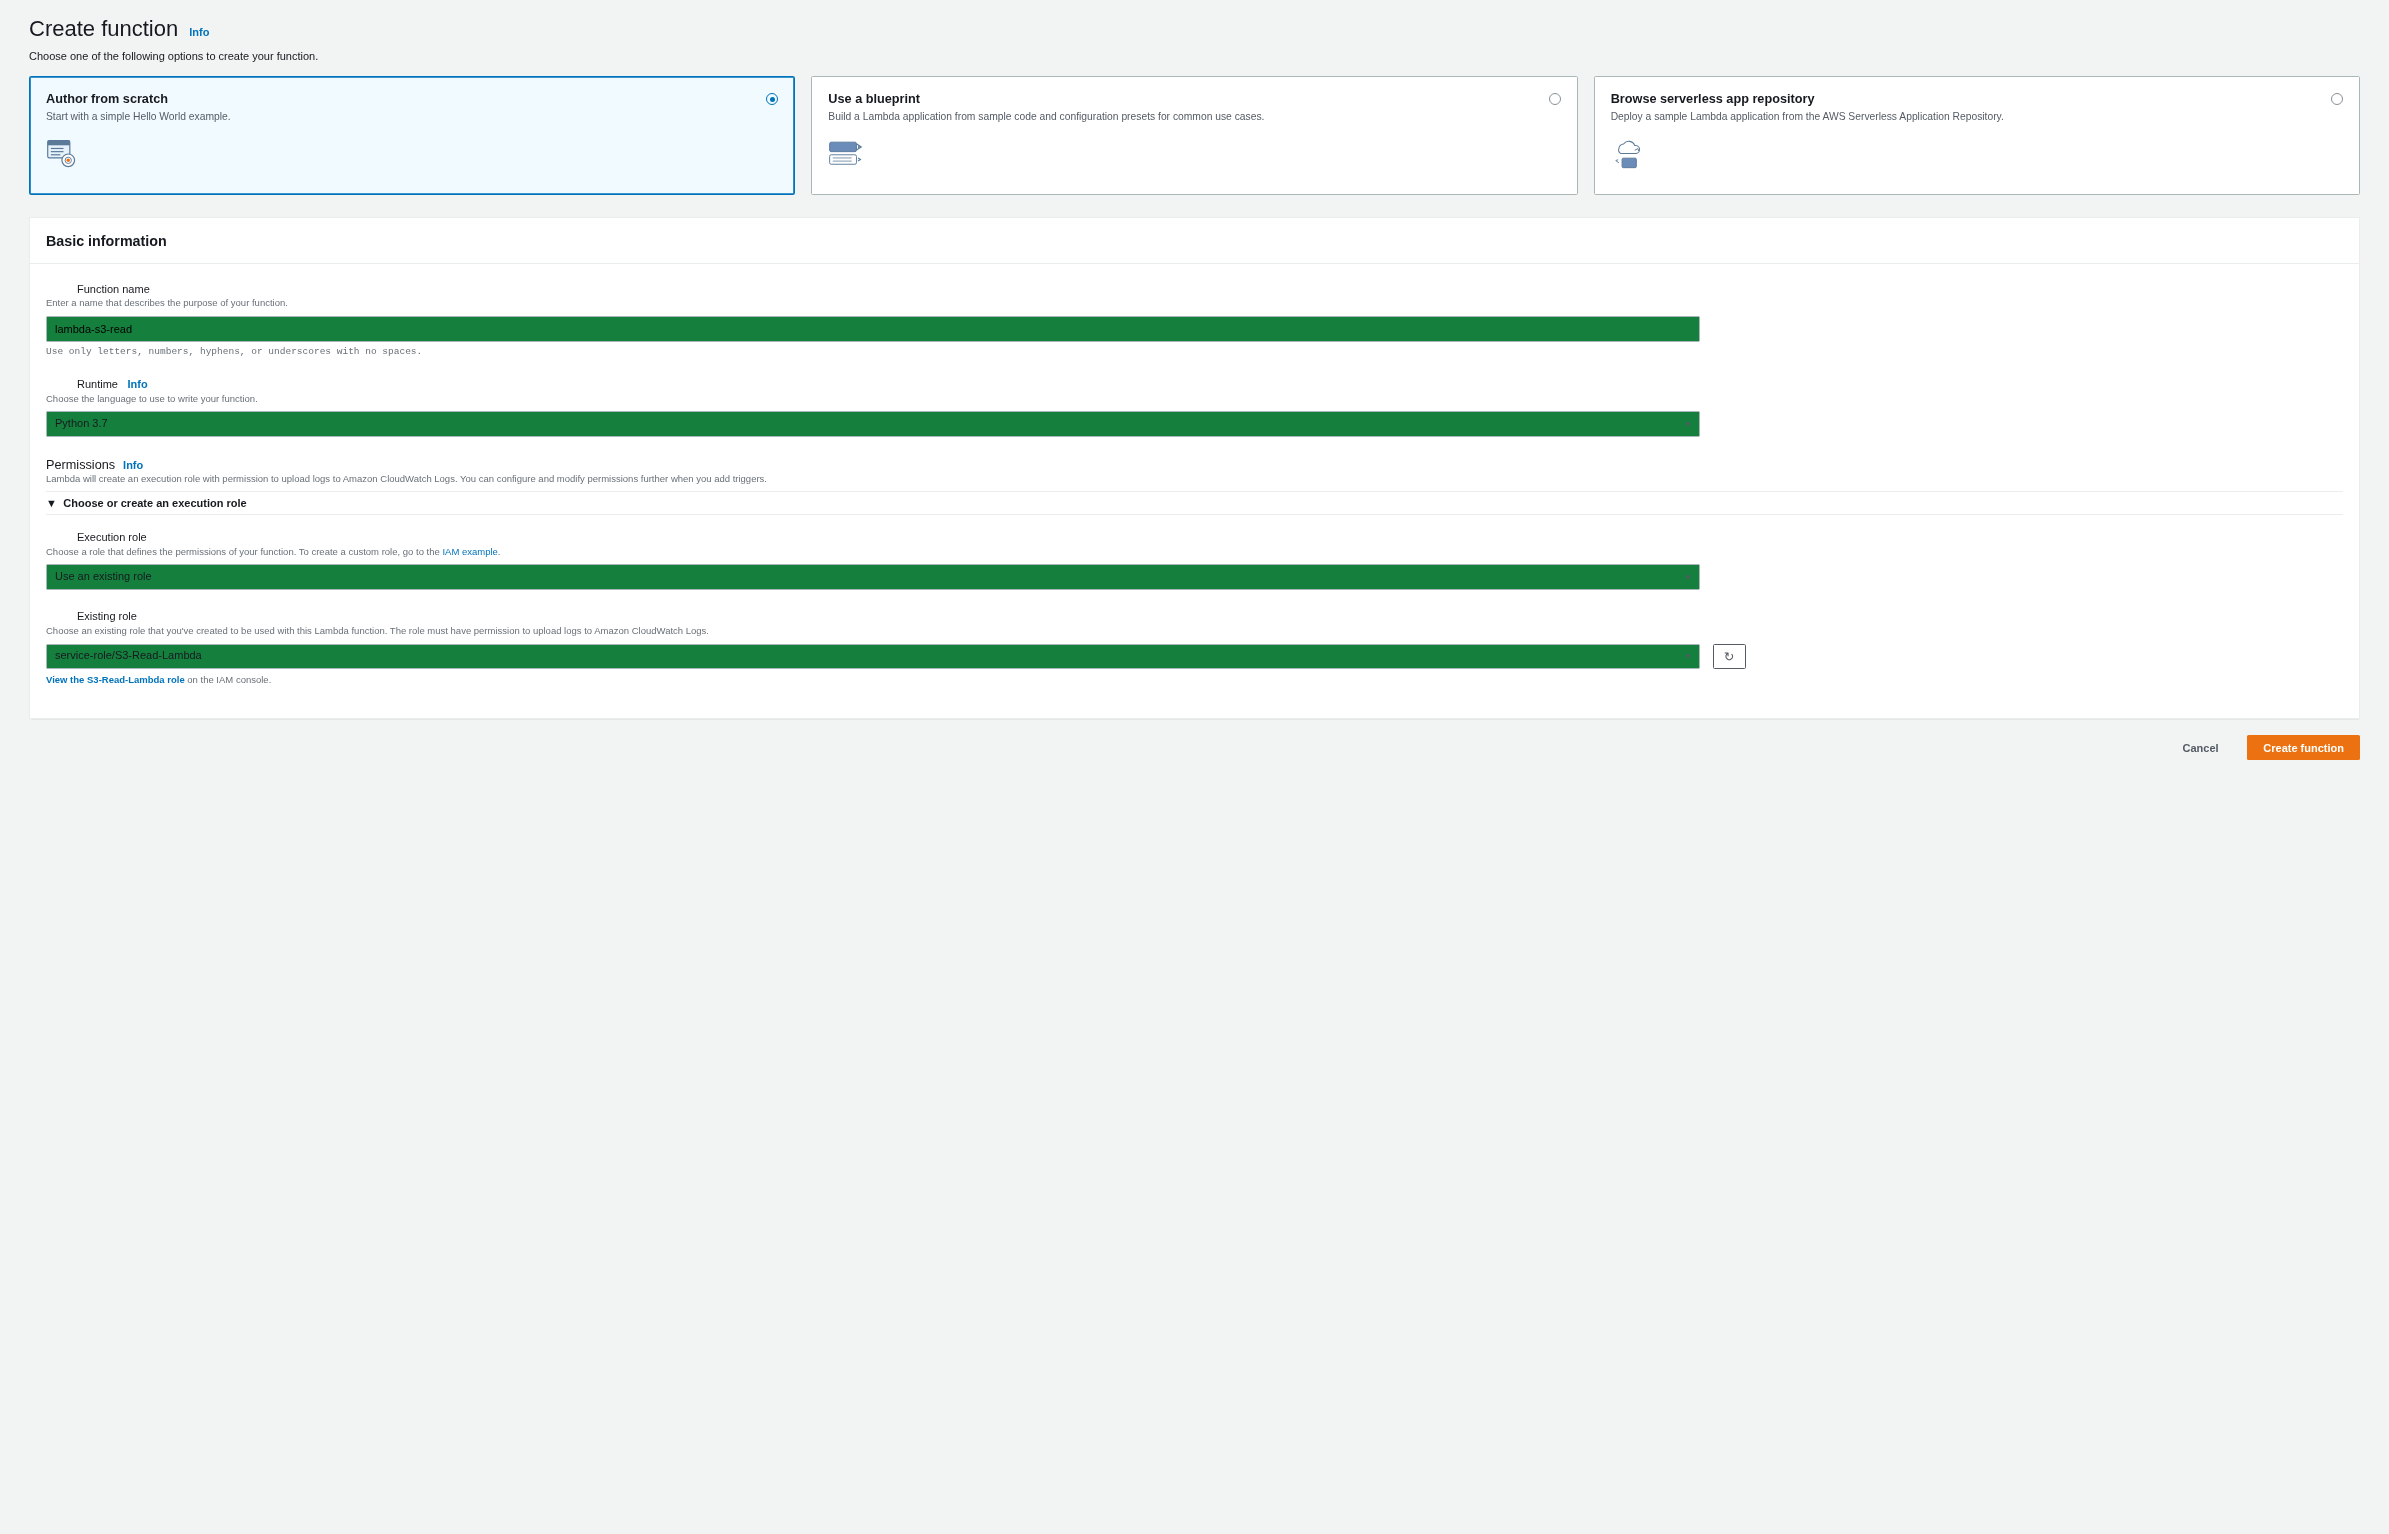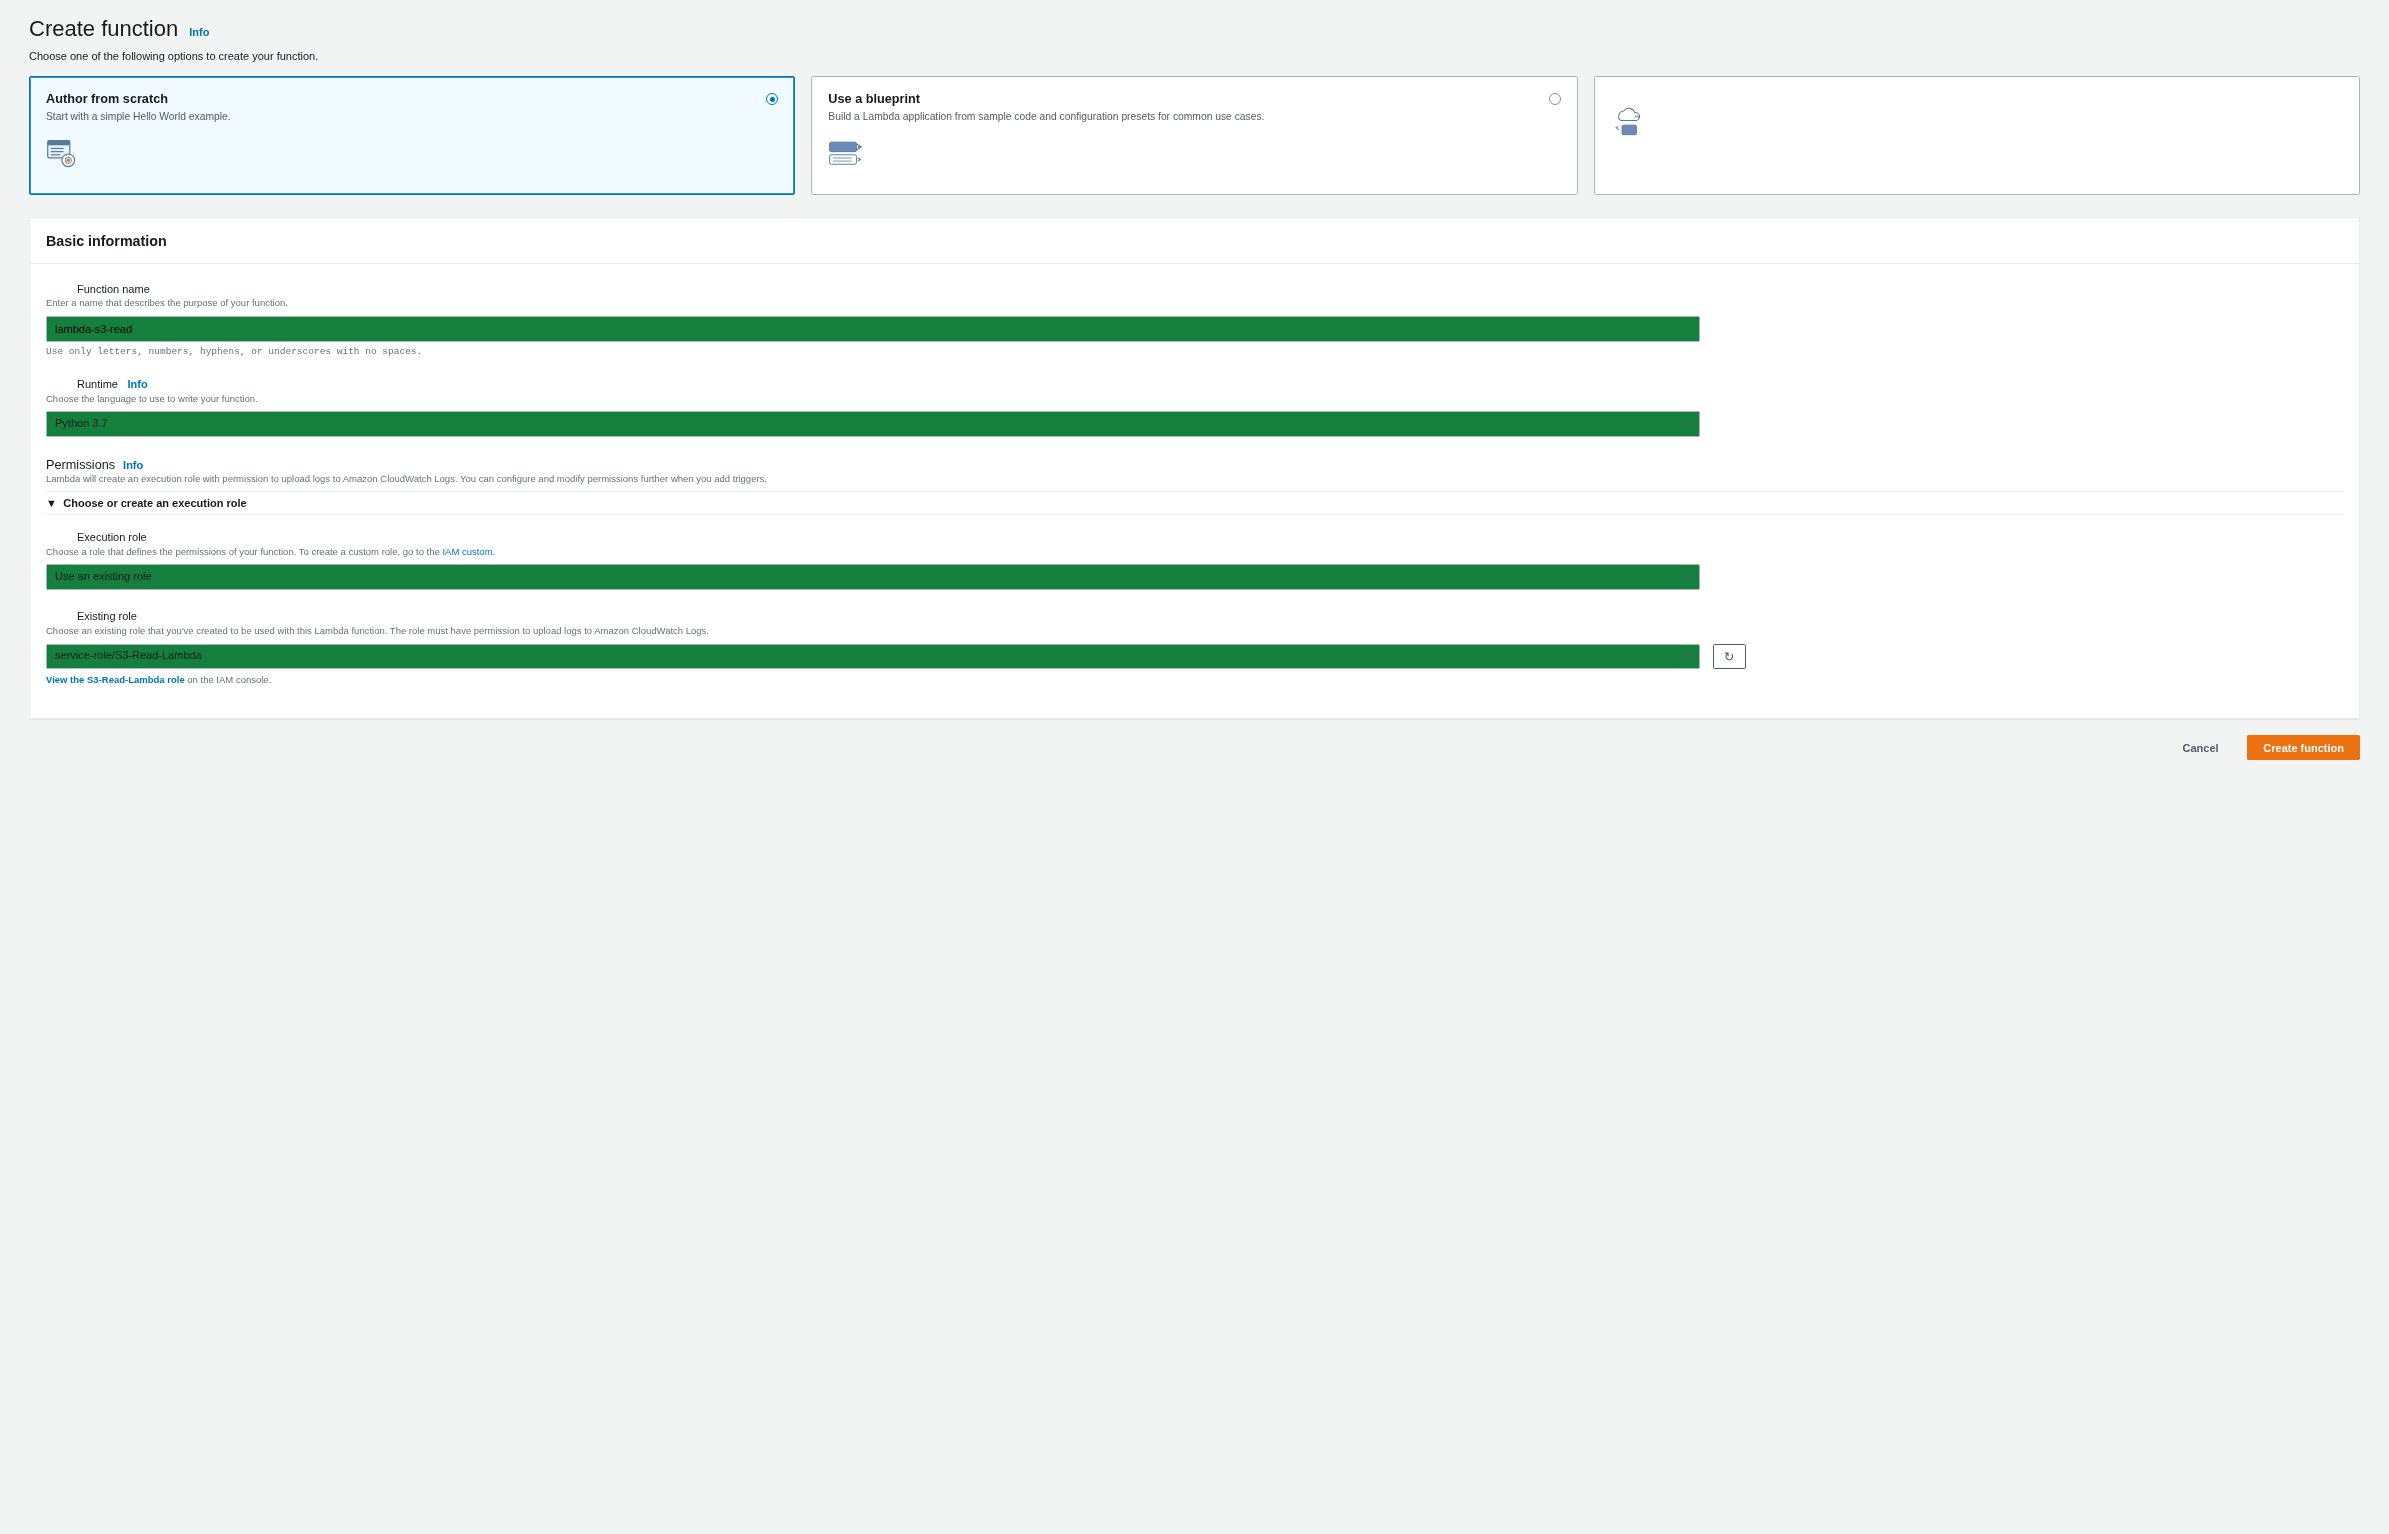--- a/index.html
+++ b/index.html
@@ -298,20 +298,27 @@
           <path d="M38 8 l3 2 -3 2" fill="#5b7a9a"></path>
           <rect x="2" y="20" width="34" height="12" rx="2" fill="#fff" stroke="#5b7a9a" stroke-width="1.2"></rect>
           <line x1="6" y1="24" x2="30" y2="24" stroke="#5b7a9a"></line>
           <line x1="6" y1="28" x2="30" y2="28" stroke="#5b7a9a"></line>
           <path d="M38 24 l3 2 -3 2" fill="none" stroke="#5b7a9a" stroke-width="1.5"></path>
         </svg>
       </div>
     </div>
 
     <div class="tile">
+      <div class="tile-header">
+        <div>
+          <h3 class="tile-title">Browse serverless app repository</h3>
+          <p class="tile-desc">Deploy a sample Lambda application from the AWS Serverless Application Repository.</p>
+        </div>
+        <span class="radio"></span>
+      </div>
       <div class="tile-icon">
         <svg width="38" height="32" viewBox="0 0 48 40">
           <path d="M10 12 a6 6 0 0 1 6-6 a8 8 0 0 1 14 2 a5 5 0 0 1 2 10 h-20 a5 5 0 0 1 -2-6 z" fill="#fff" stroke="#5b7a9a" stroke-width="1.3"></path>
           <path d="M30 14 l4 -2 l1 3" fill="none" stroke="#5b7a9a" stroke-width="1.2"></path>
           <rect x="14" y="24" width="18" height="12" rx="1.5" fill="#6b8bb8" stroke="#5b7a9a" stroke-width="1.2"></rect>
           <path d="M10 30 l-4 -3 l3 -1" fill="none" stroke="#5b7a9a" stroke-width="1.2"></path>
         </svg>
       </div>
     </div>
   </div>
@@ -352,21 +359,21 @@
       <div class="expander">
         <span class="expander-label">
           <span>▼</span>
           <span>Choose or create an execution role</span>
         </span>
       </div>
 
       <div class="field">
         <p class="field-label">Execution role</p>
         <p class="field-hint">
-          <span>Choose a role that defines the permissions of your function. To create a custom role, go to the </span><span class="link-inline">IAM custom</span><span>.</span>
+          <span>Choose a role that defines the permissions of your function. To create a custom role, go to the </span><span class="link-inline">IAM example</span><span>.</span>
         </p>
         <div class="select-wrap">
           <div class="select">Use an existing role</div>
           <span class="select-caret">▼</span>
         </div>
       </div>
 
       <div class="field" style="margin-bottom:0">
         <p class="field-label">Existing role</p>
         <p class="field-hint">Choose an existing role that you've created to be used with this Lambda function. The role must have permission to upload logs to Amazon CloudWatch Logs.</p>

